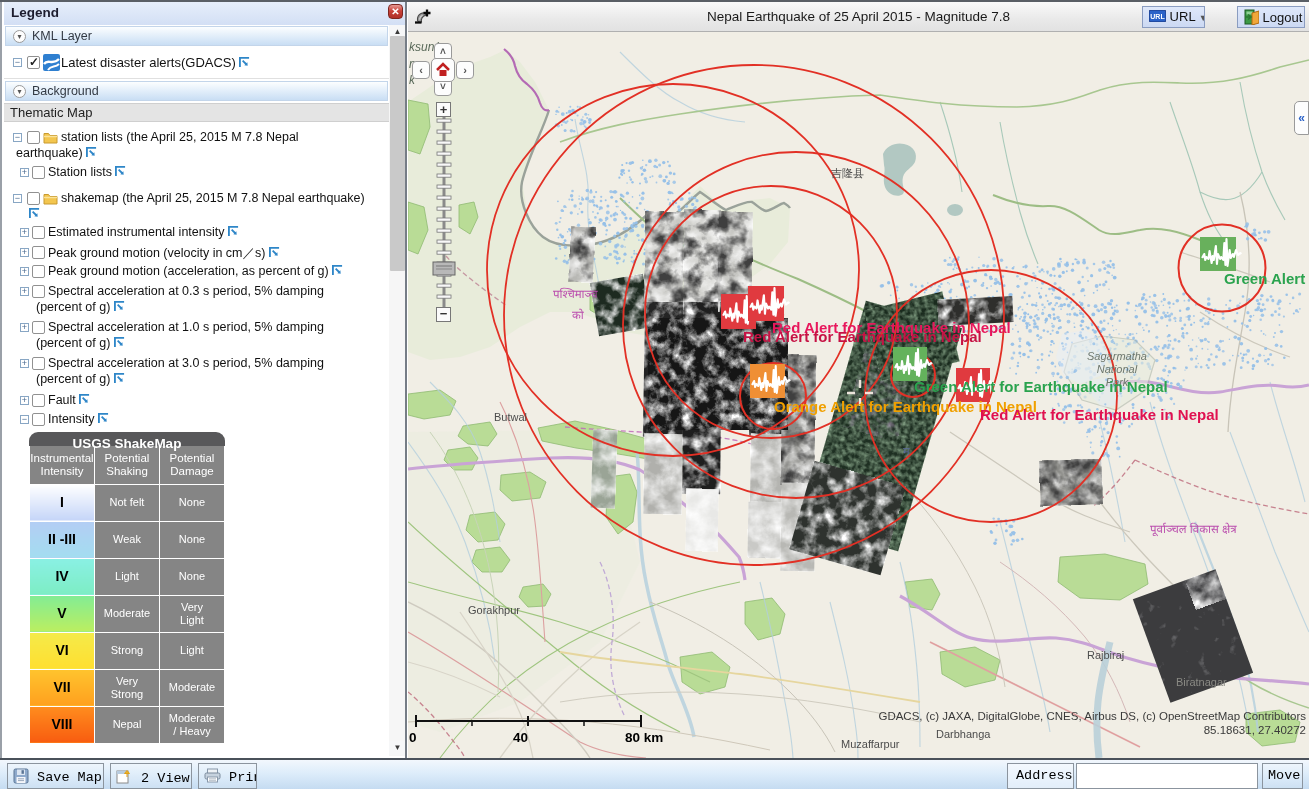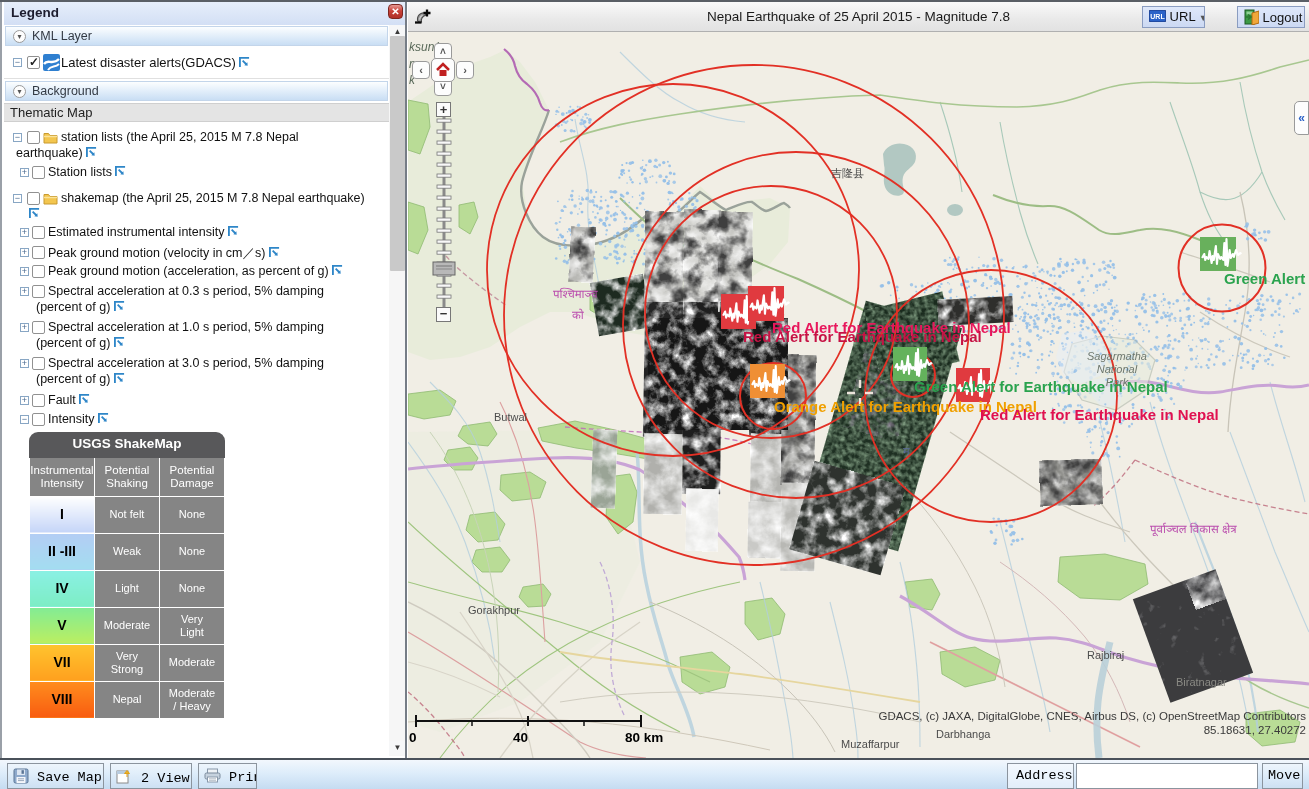--- a/index.html
+++ b/index.html
@@ -34,21 +34,21 @@
 
 #tree { position:absolute; left:0; top:-3px; width:385px; height:731px; font-size:12.5px; color:#111; }
 .trow { position:absolute; white-space:nowrap; }
 .minusbox, .plusbox { position:absolute; width:9px; height:9px; background:#fff;
   border:1px solid #88a6c4; color:#4a6a90; font-size:9px; line-height:7px; text-align:center; }
 .cb { position:absolute; width:13px; height:13px; background:#fff; border:1px solid #919191; border-radius:2px; }
 .cb.checked::after { content:"\2713"; position:absolute; left:1px; top:-2px; font-size:12px; color:#222; font-weight:bold; }
 .arrow-ic { display:inline-block; width:11px; height:11px; vertical-align:-1px; }
 
 #usgs { position:absolute; left:25px; top:410px; width:196px; }
-#usgs .cap { height:26px; background:#58585a; border-radius:9px 9px 0 0; color:#fff;
+#usgs .cap { height:14px; background:#58585a; border-radius:9px 9px 0 0; color:#fff;
   font-weight:bold; font-size:13.5px; text-align:center; padding-top:4px; }
 #usgs table { border-collapse:collapse; width:196px; background:#858585; }
 #usgs td { border:1.5px solid #fff; color:#fff; font-size:11px; text-align:center;
   height:37px; width:65px; padding:0; line-height:12.5px; }
 #usgs td.rn { color:#000; font-weight:bold; font-size:14px; }
 #usgs tr.h td { height:38px; border-top:none; font-size:11.5px; }
 
 #topbar { position:absolute; left:408px; top:0; width:901px; height:30px;
   background:linear-gradient(#fafafa,#e9e9e9 60%,#e2e2e2); border-bottom:1px solid #b0b0b0; }
 #topbar .title { position:absolute; left:0; right:0; top:7px; text-align:center;
@@ -1889,20 +1889,25 @@
                   <td class="rn" style="background:linear-gradient(#8af0e4,#7dedc4)">IV</td>
                   <td>Light</td>
                   <td>None</td>
                 </tr>
           <tr>
                   <td class="rn" style="background:linear-gradient(#82ec95,#bbee60)">V</td>
                   <td>Moderate</td>
                   <td>Very<br>Light</td>
                 </tr>
           <tr>
+                  <td class="rn" style="background:linear-gradient(#f4ea4a,#ffdf30)">VI</td>
+                  <td>Strong</td>
+                  <td>Light</td>
+                </tr>
+          <tr>
                   <td class="rn" style="background:linear-gradient(#ffc42e,#ffa01e)">VII</td>
                   <td>Very<br>Strong</td>
                   <td>Moderate</td>
                 </tr>
           <tr>
                   <td class="rn" style="background:linear-gradient(#ff8d1e,#f85c10)">VIII</td>
                   <td>Nepal</td>
                   <td>Moderate<br>/ Heavy</td>
                 </tr>
         </tbody>

